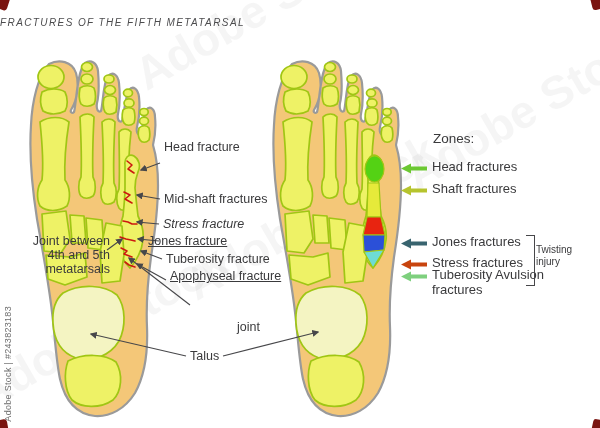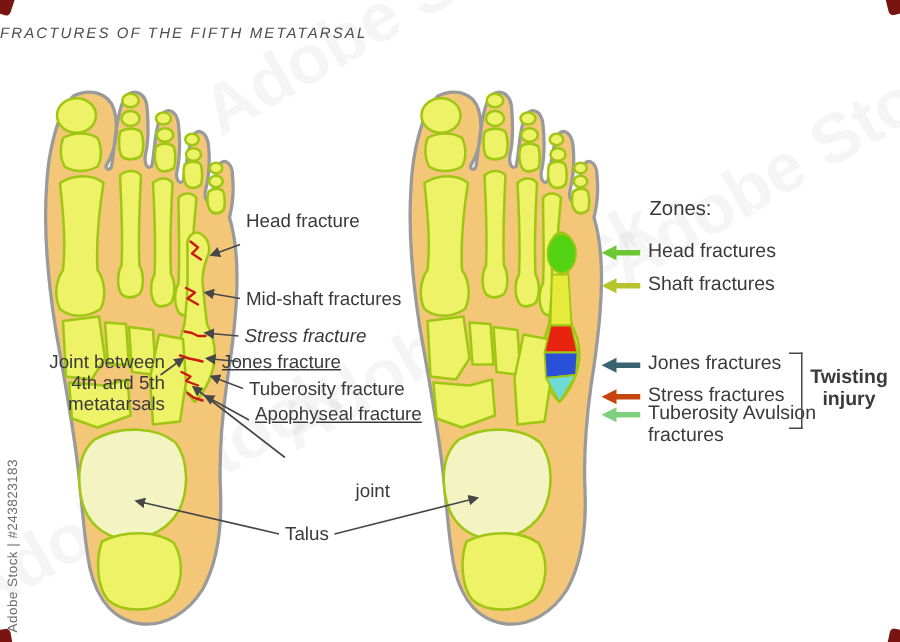--- a/index.html
+++ b/index.html
@@ -42,22 +42,22 @@
   .flabel{position:absolute;font-size:12.5px;color:var(--text,#3a3a3c);white-space:nowrap;line-height:1.12;}
   .flabel.multi{white-space:normal;text-align:right;}
   
   .legend-heading{position:absolute;left:433px;top:131px;font-size:13.5px;color:var(--text,#3a3a3c);}
   .lrow{position:absolute;left:401px;font-size:13px;color:var(--text,#3a3a3c);line-height:1.12;}
   .lrow svg{position:absolute;left:0;top:2.5px;}
   .lrow .ltext{display:block;margin-left:31px;}
   .lrow-tub .ltext{width:116px;white-space:normal;}
   .bracket{position:absolute;left:526px;top:235px;width:8px;height:49px;
     border:1.8px solid #47474a;border-left:none;}
-  .twist{position:absolute;left:536px;top:244px;width:60px;text-align:center;
-    font-size:13px;color:var(--text,#3a3a3c);line-height:1.15;font-weight:bold;}
+  .twist{position:absolute;left:536px;top:244px;width:60px;text-align:left;
+    font-size:10px;color:var(--text,#3a3a3c);line-height:1.15;}
 </style>
 </head>
 <body>
 
 <div class="canvas">
 
   <div class="wm-diag" style="left:-40px;top:300px;">Adobe Stock</div>
   <div class="wm-diag" style="left:170px;top:190px;">Adobe Stock</div>
   <div class="wm-diag" style="left:390px;top:80px;">Adobe Stock</div>
   <div class="wm-diag" style="left:120px;top:-20px;">Adobe Stock</div>

